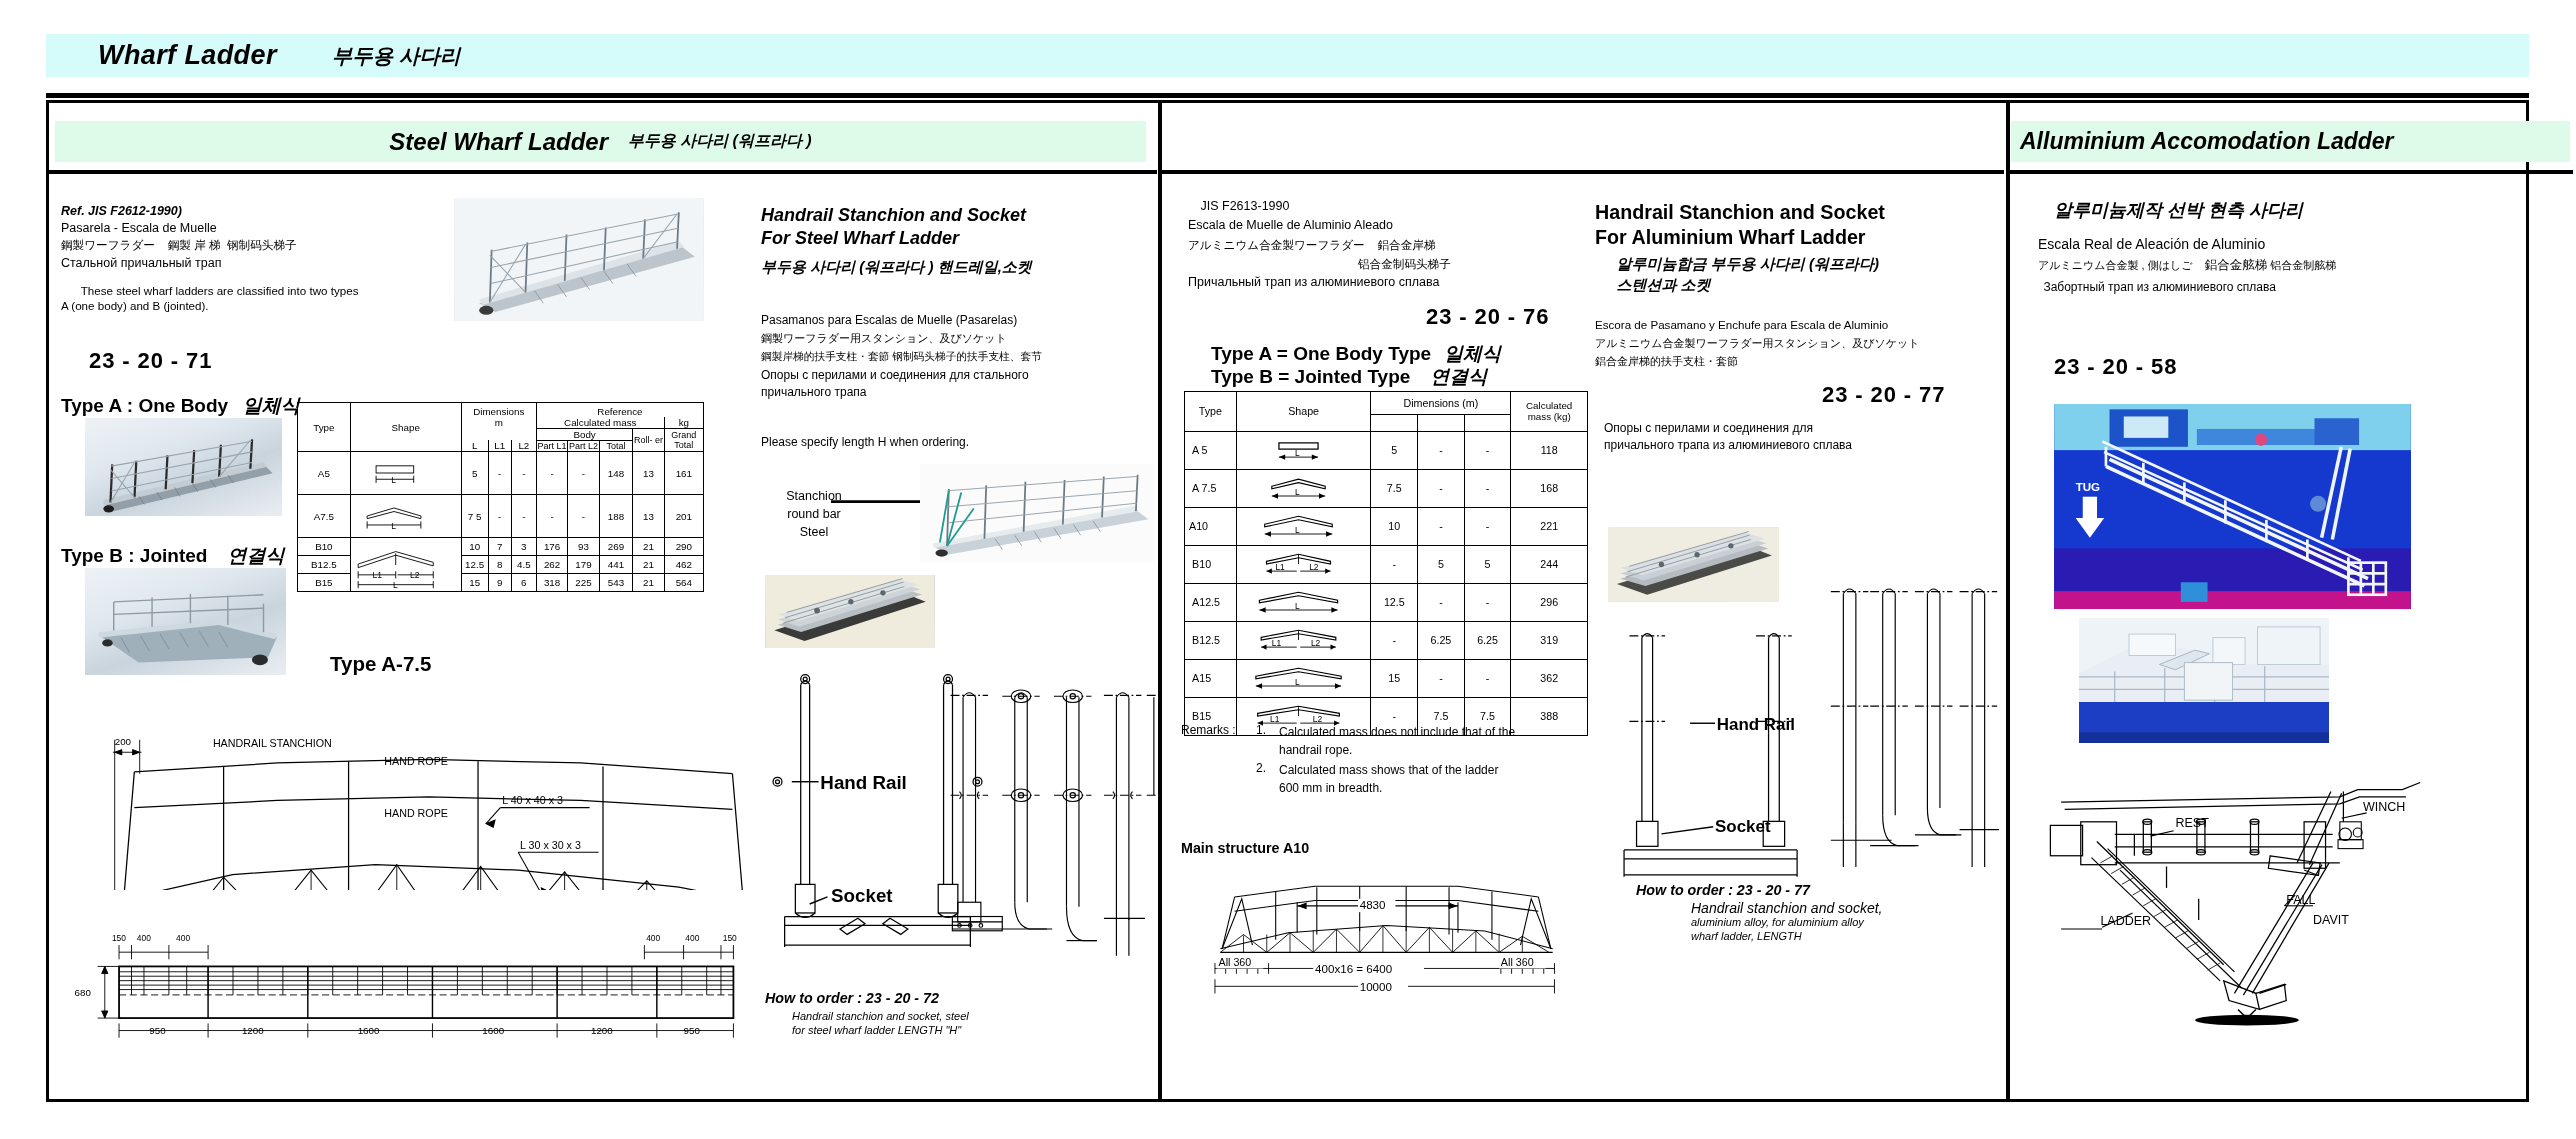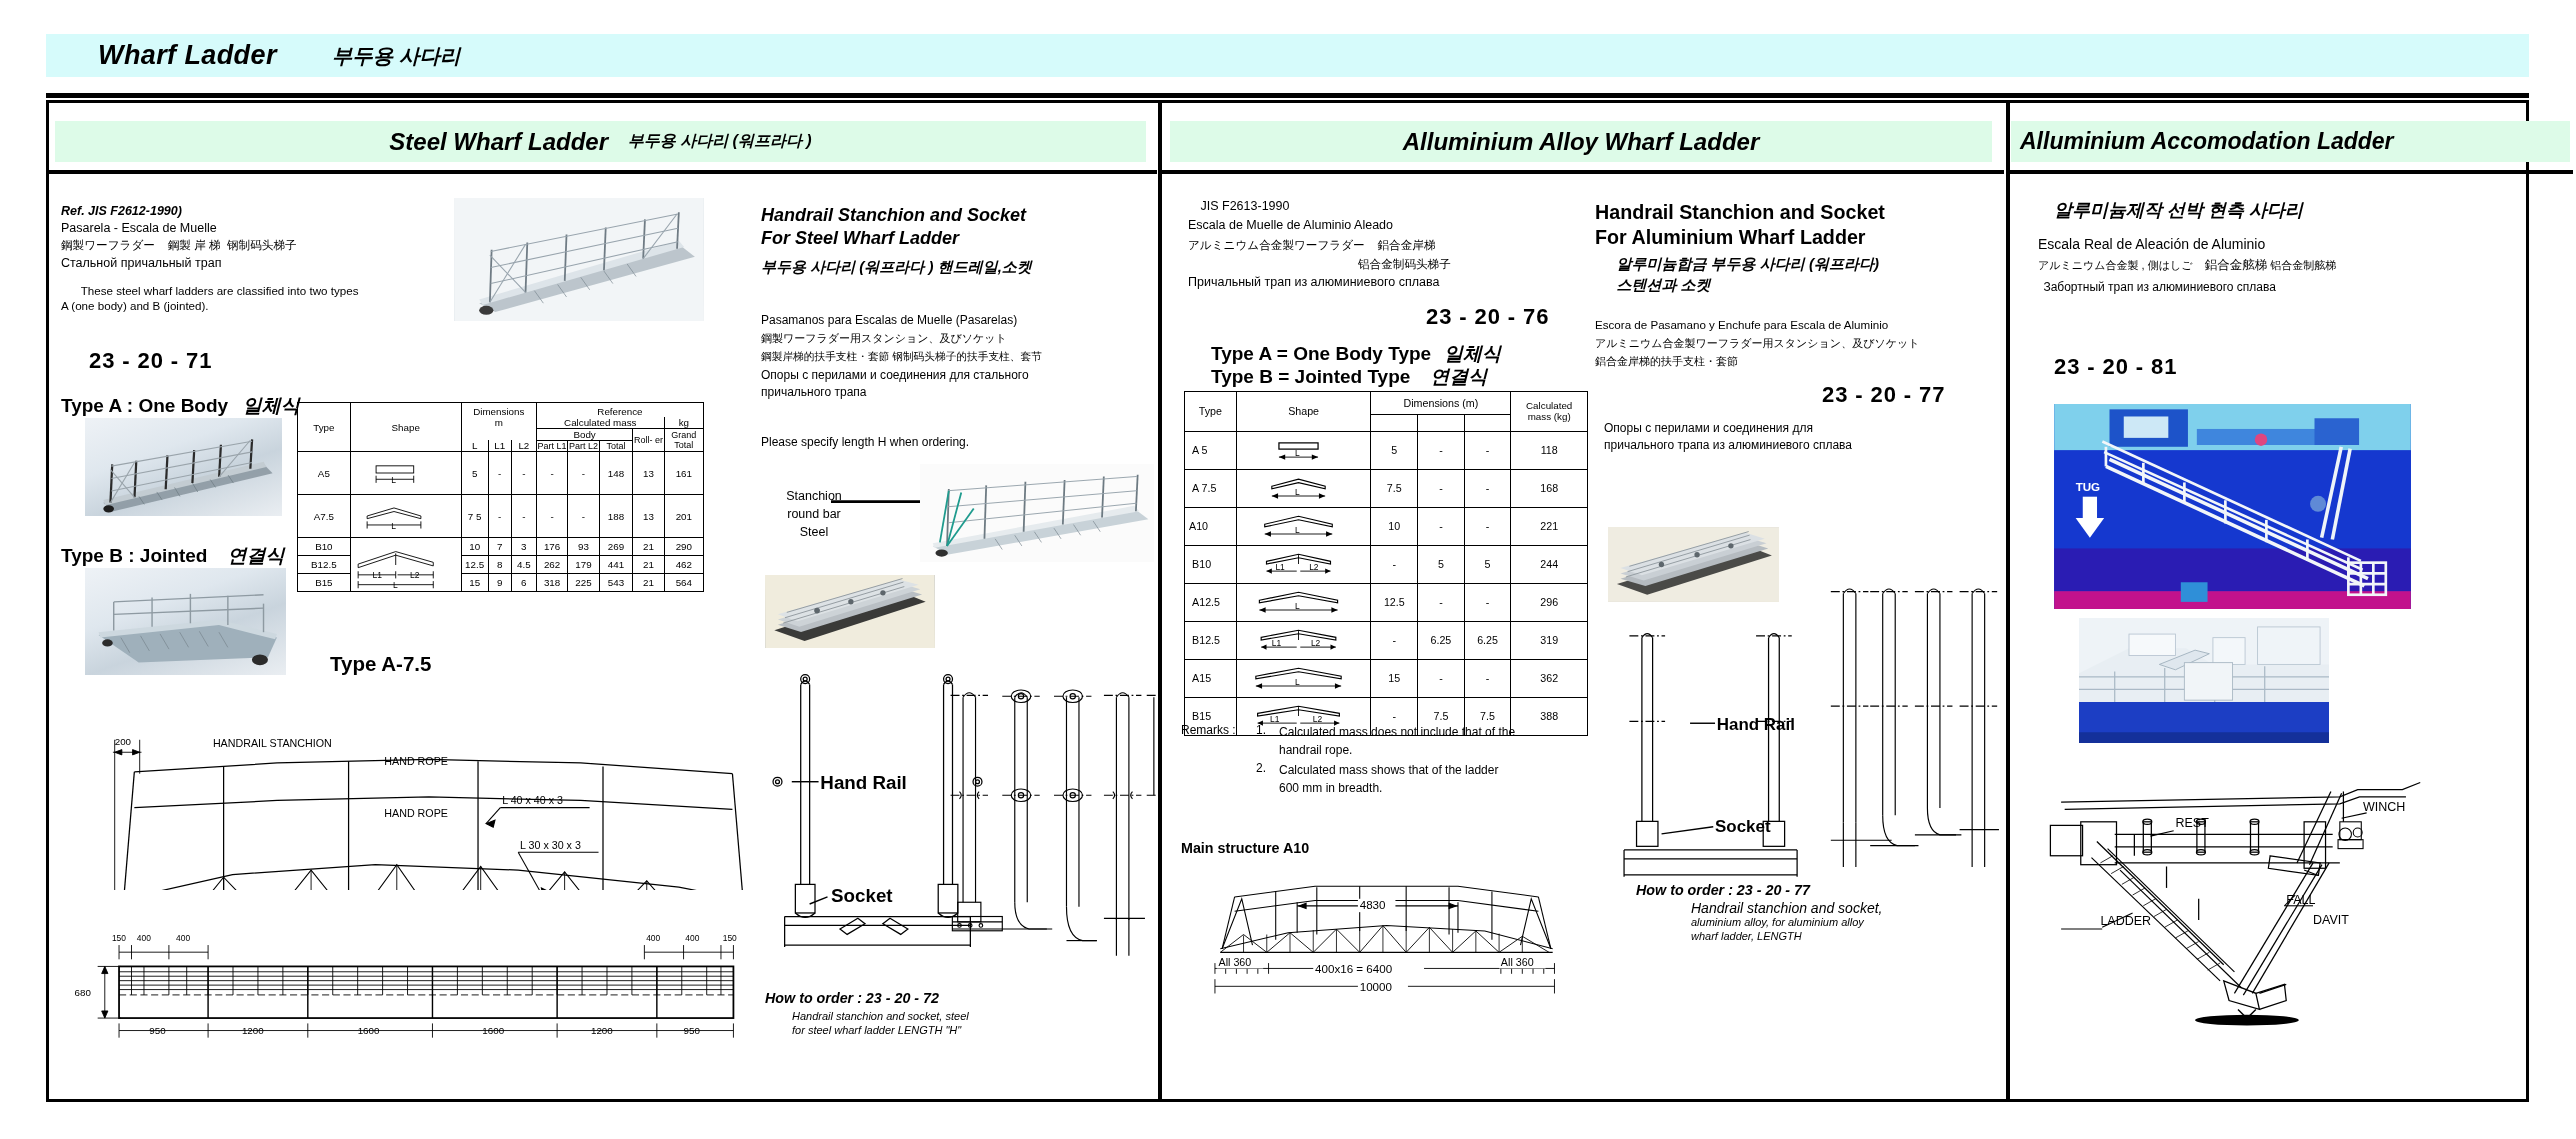--- a/index.html
+++ b/index.html
@@ -65,23 +65,20 @@
   <div class="frame"></div>
   <div class="vdiv" style="left:1158px;"></div>
   <div class="vdiv" style="left:2006px;"></div>
 
   <div class="sectitle" style="left:55px;top:121px;width:1091px;height:41px;">
     <span class="en">Steel Wharf Ladder</span>
     <span class="kr">부두용 사다리 (워프라다 )</span>
   </div>
   <div class="secrule" style="left:46px;top:170px;width:1111px;"></div>
 
-  <div class="sectitle" style="left:1170px;top:121px;width:822px;height:41px;">
-    <span class="en">Alluminium Alloy Wharf Ladder</span>
-  </div>
   <div class="secrule" style="left:1161px;top:170px;width:843px;"></div>
 
   <div class="sectitle" style="left:2011px;top:121px;width:559px;height:41px;justify-content:flex-start;">
     <span class="en" style="margin-left:9px;font-size:23px;">Alluminium Accomodation Ladder</span>
   </div>
   <div class="secrule" style="left:2010px;top:170px;width:563px;"></div>
 
   <div class="blk" style="left:61px;top:204px;width:375px;">
     <span class="ln l-ital-b" style="font-size:12.5px;">Ref. JIS F2612-1990)</span>
     <span class="ln sm" style="margin-top:2.7px;font-size:12.5px;">Pasarela - Escala de Muelle</span>
@@ -1110,21 +1107,21 @@
   </div>
 
   <div class="blk l-ital-b" style="left:2054px;top:198px;font-size:18px;">알루미늄제작 선박 현측 사다리</div>
   <div class="blk" style="left:2038px;top:234px;width:518px;">
     <span class="ln" style="font-size:14px;line-height:21.4px;">Escala Real de Aleación de Aluminio</span>
     <span class="ln" style="font-size:11px;line-height:21.4px;">
       <span>アルミニウム合金製 , 側はしご</span>&nbsp;&nbsp;&nbsp;&nbsp;<span style="font-size:12.5px;">鋁合金舷梯</span>&nbsp;<span>铝合金制舷梯</span>
     </span>
     <span class="ln" style="font-size:12px;line-height:21.4px;margin-left:5.4px;">Забортный трап из алюминиевого сплава</span>
   </div>
-  <div class="blk code" style="left:2054px;top:354px;">23 - 20 - 81</div>
+  <div class="blk code" style="left:2054px;top:354px;">23 - 20 - 58</div>
 
   <div class="photo ph-sea" style="left:2054px;top:404px;width:357px;height:205px;">
     <svg width="357" height="205" viewBox="0 0 400 230">
       <rect width="400" height="230" fill="#1a3fd0"></rect>
       <rect x="0" y="0" width="400" height="52" fill="#7fd0ec"></rect>
       <rect x="0" y="52" width="400" height="110" fill="#1538cf"></rect>
       <rect x="0" y="162" width="400" height="48" fill="#2a1cb3"></rect>
       <rect x="0" y="210" width="400" height="20" fill="#c2128c"></rect>
 
       <rect x="62" y="6" width="88" height="42" fill="#1d53c9"></rect>

